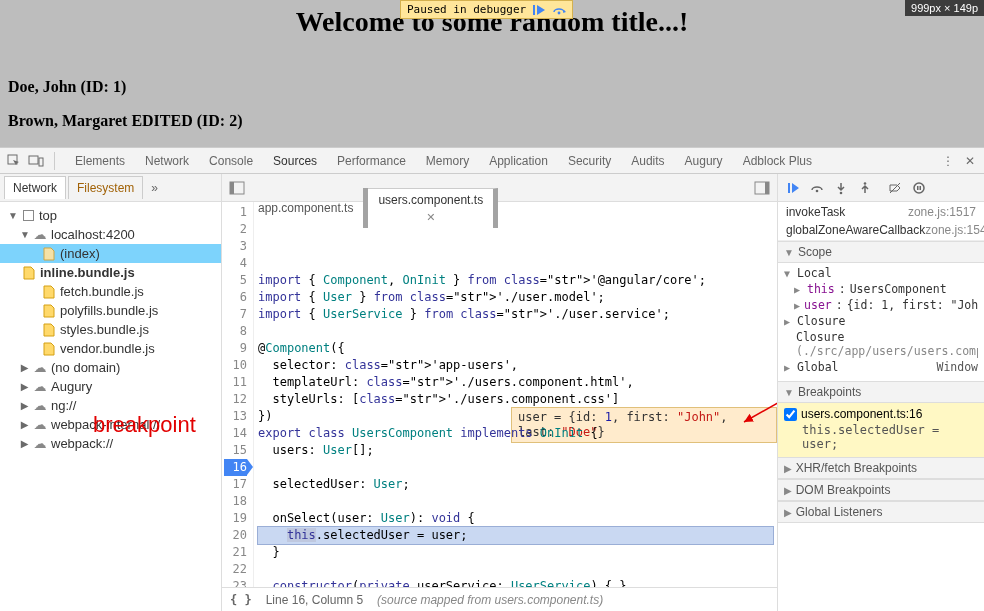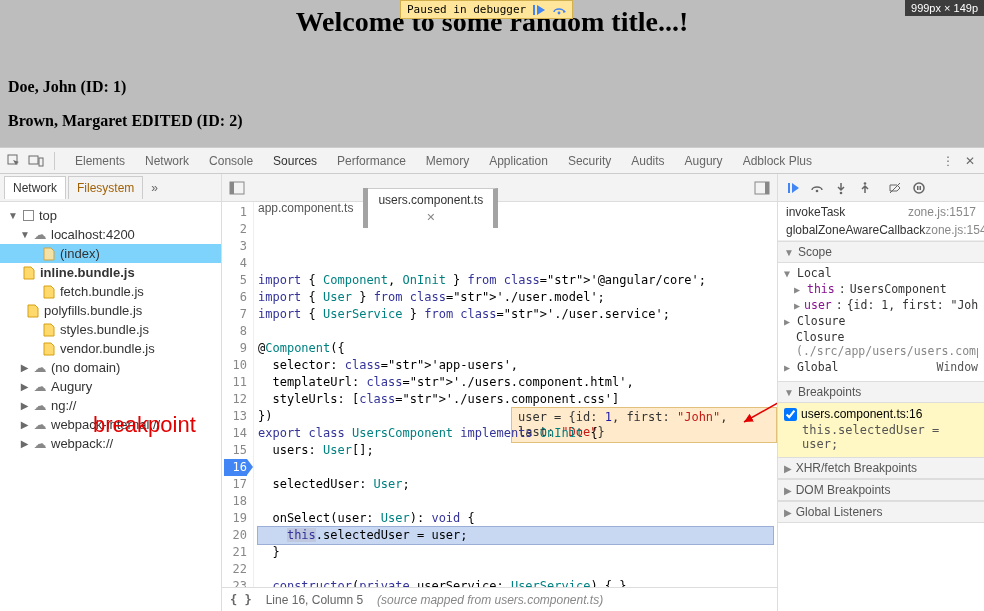--- a/index.html
+++ b/index.html
@@ -161,21 +161,21 @@
             <span>inline.bundle.js</span>
           </div>
           <div class="tree-row" style="padding-left: 42px;">
             <span class="icon file-icon">
               <svg width="12" height="14" viewBox="0 0 12 14">
                 <path d="M1 1h7l3 3v9H1z" fill="#ffd96b" stroke="#d4a014"></path>
               </svg>
             </span>
             <span>fetch.bundle.js</span>
           </div>
-          <div class="tree-row" style="padding-left: 26px;">
+          <div class="tree-row" style="padding-left: 42px;">
             <span class="icon file-icon">
               <svg width="12" height="14" viewBox="0 0 12 14">
                 <path d="M1 1h7l3 3v9H1z" fill="#ffd96b" stroke="#d4a014"></path>
               </svg>
             </span>
             <span>polyfills.bundle.js</span>
           </div>
           <div class="tree-row" style="padding-left: 42px;">
             <span class="icon file-icon">
               <svg width="12" height="14" viewBox="0 0 12 14">

